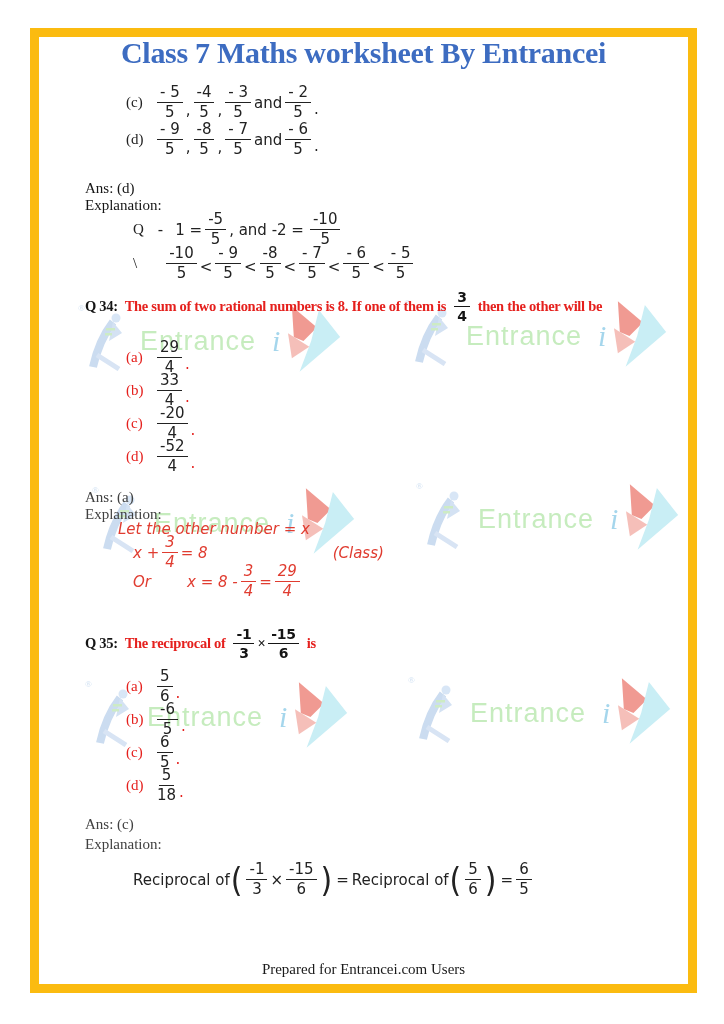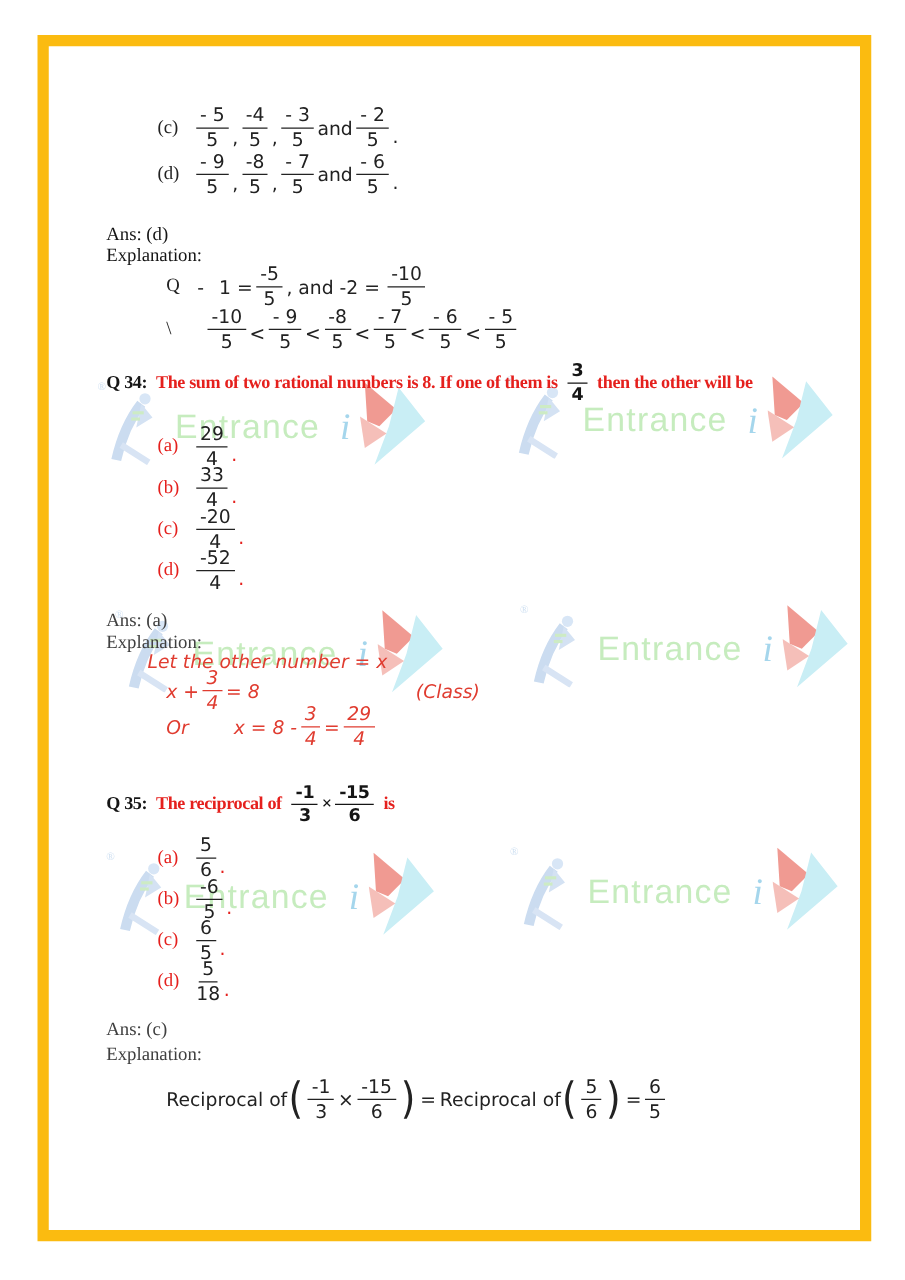--- a/index.html
+++ b/index.html
@@ -175,20 +175,21 @@
     <span class="wm-text">Entrance</span>
     <span class="wm-i">i</span>
     <span class="wm-arrow">
       <svg width="56" height="66" viewBox="0 0 58 68">
         <polygon points="4,0 30,22 16,36 6,32" fill="#F09A92"></polygon>
         <polygon points="32,4 54,32 12,68 24,36" fill="#C9EEF5"></polygon>
         <polygon points="0,28 22,42 4,54" fill="#F2AAA2" opacity="0.75"></polygon>
       </svg>
     </span>
   </div>
+<h1 class="title">Class 7 Maths worksheet By Entrancei</h1>
 
   <div class="optlist" id="q33-options" style="left:126px;top:84px">
       <div class="optrow">
         <span class="optlabel">(c)</span>
         <span class="mathline"><span class="frac"><span class="num">- 5</span><span class="den">5</span></span><span style="transform: translateY(7px);">,</span><span class="frac"><span class="num">-4</span><span class="den">5</span></span><span style="transform: translateY(7px);">,</span><span class="frac"><span class="num">- 3</span><span class="den">5</span></span><span>and</span><span class="frac"><span class="num">- 2</span><span class="den">5</span></span><span style="transform: translateY(6px);">.</span></span>
       </div>
       <div class="optrow">
         <span class="optlabel">(d)</span>
         <span class="mathline"><span class="frac"><span class="num">- 9</span><span class="den">5</span></span><span style="transform: translateY(7px);">,</span><span class="frac"><span class="num">-8</span><span class="den">5</span></span><span style="transform: translateY(7px);">,</span><span class="frac"><span class="num">- 7</span><span class="den">5</span></span><span>and</span><span class="frac"><span class="num">- 6</span><span class="den">5</span></span><span style="transform: translateY(6px);">.</span></span>
       </div>
@@ -240,13 +241,14 @@
       </div>
       <div class="optrow">
         <span class="optlabel">(d)</span>
         <span class="mathline"><span class="frac"><span class="num">5</span><span class="den">18</span></span><span style="color: rgb(229, 32, 29); transform: translateY(6px);">.</span></span>
       </div>
     </div>
   <div class="serifline red" style="left:85px;top:816px">Ans: (c)</div>
   <div class="serifline red" style="left:85px;top:836px">Explanation:</div>
   <div class="workline mathline" style="left:133px;top:862px"><span>Reciprocal of</span><span class="bigp">(</span><span class="frac"><span class="num">-1</span><span class="den">3</span></span><span>×</span><span class="frac"><span class="num">-15</span><span class="den">6</span></span><span class="bigp">)</span><span style="display: inline-block; width: 3px;"></span><span>=</span><span style="display: inline-block; width: 3px;"></span><span>Reciprocal of</span><span class="bigp">(</span><span class="frac"><span class="num">5</span><span class="den">6</span></span><span class="bigp">)</span><span style="display: inline-block; width: 3px;"></span><span>=</span><span class="frac"><span class="num">6</span><span class="den">5</span></span></div>
 
+  <div class="footer">Prepared for Entrancei.com Users</div>
 </div>
 
 </body></html>

